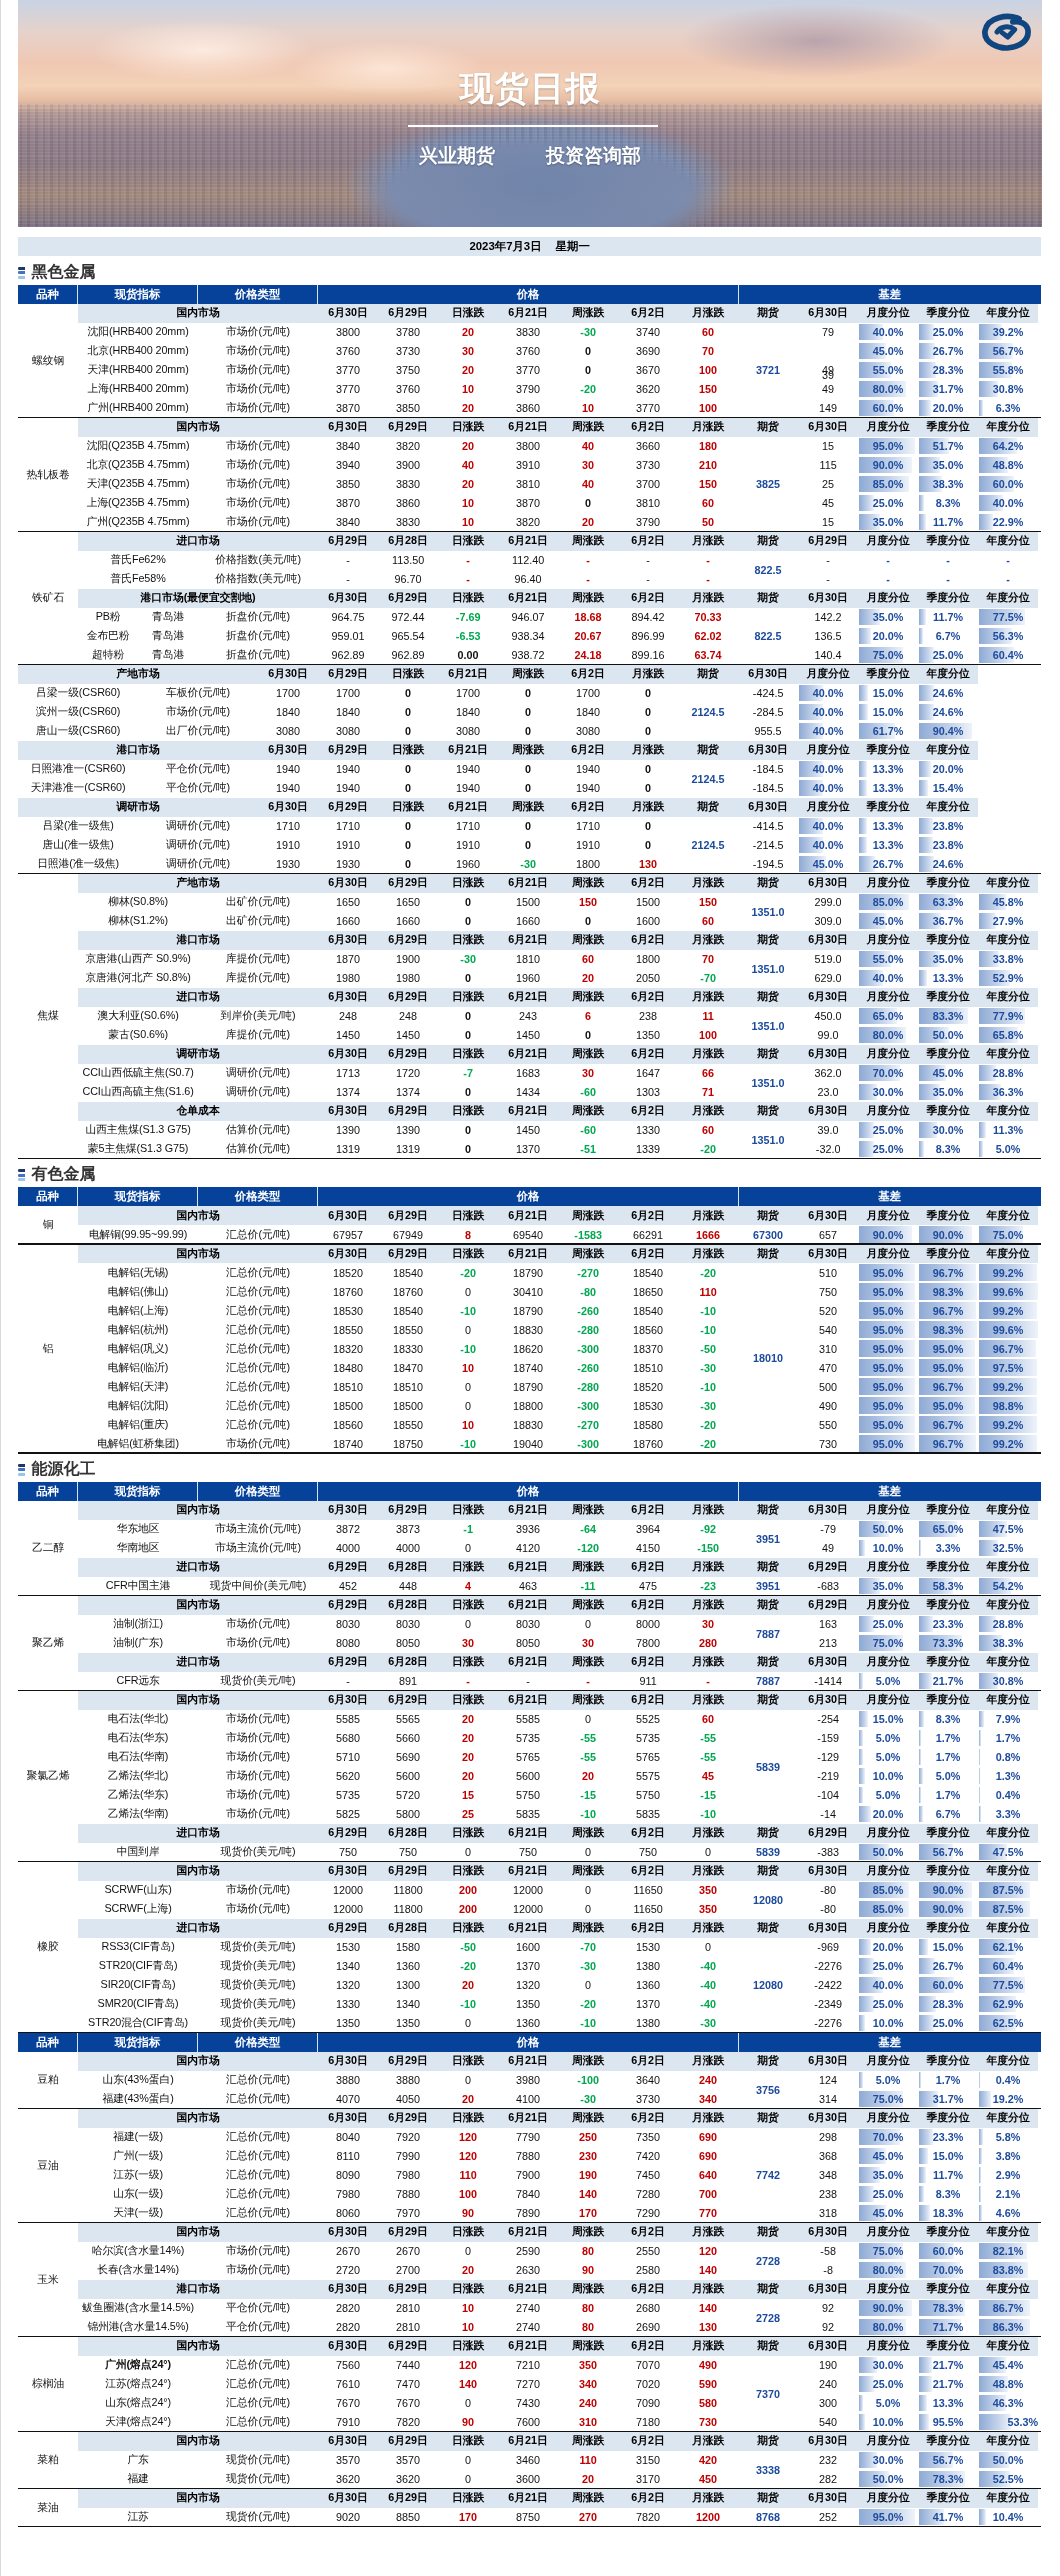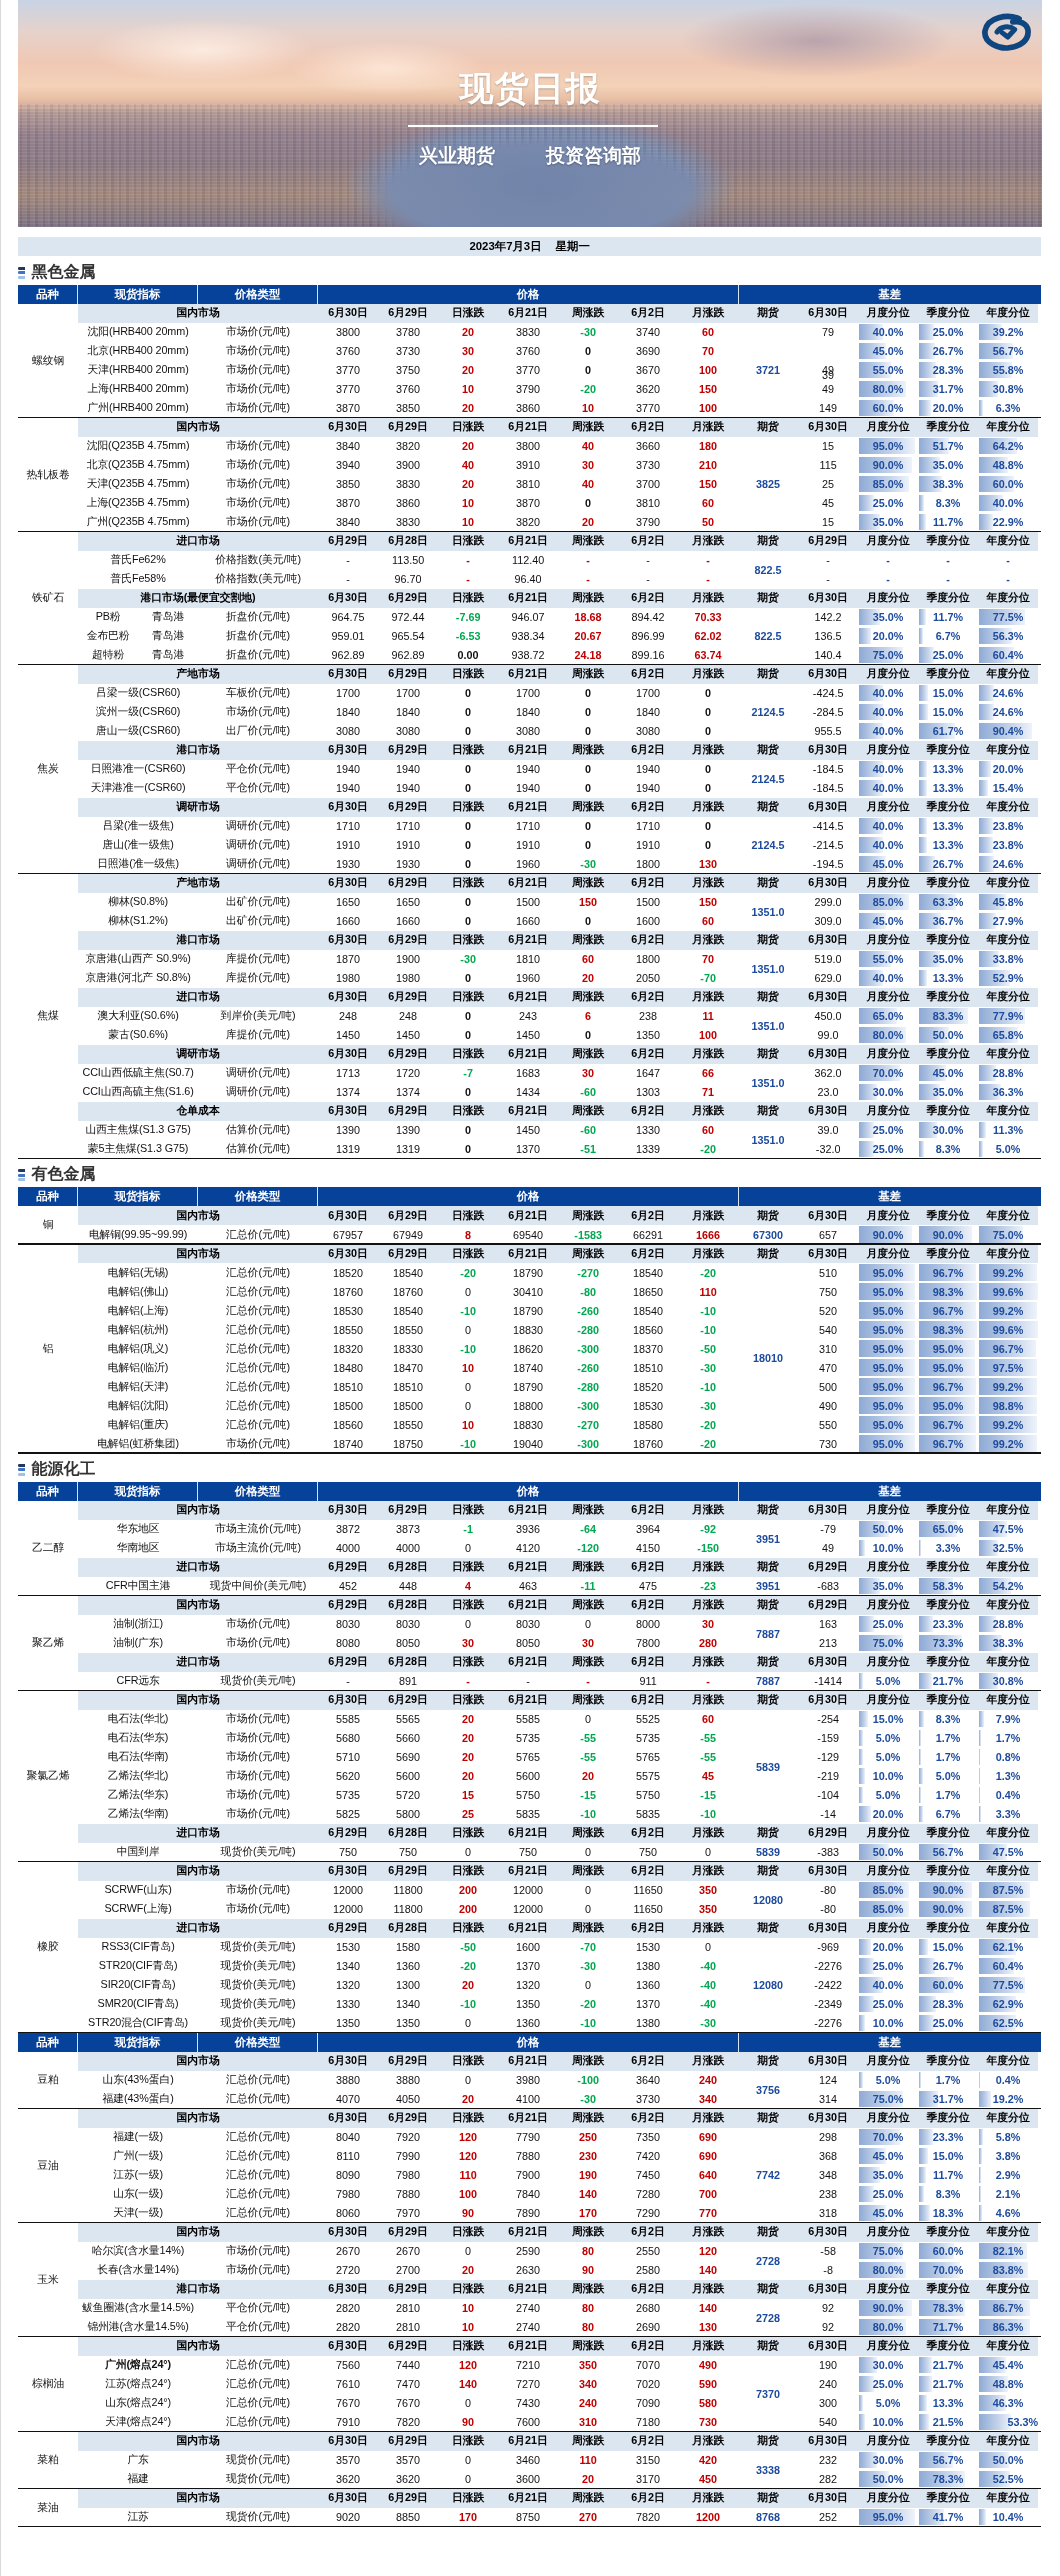--- a/index.html
+++ b/index.html
@@ -539,21 +539,20 @@
                 </div>
                 <div class="cell pct" style="grid-area: 4 / 14;">
                   <div class="bar" style="width: 35px;"></div>
                   <span class="txt">60.4%</span>
                 </div>
                 <div class="cell fut" style="grid-area: 2 / 10 / span 3;">822.5</div>
               </div>
             </div>
           </div>
           <div class="group">
-            <div class="variety">焦炭</div>
             <div class="blocks">
               <div class="block">
                 <div class="sub" style="grid-area: 1 / 1 / auto / span 2;">产地市场</div>
                 <div class="sub" style="grid-area: 1 / 3;">6月30日</div>
                 <div class="sub" style="grid-area: 1 / 4;">6月29日</div>
                 <div class="sub" style="grid-area: 1 / 5;">日涨跌</div>
                 <div class="sub" style="grid-area: 1 / 6;">6月21日</div>
                 <div class="sub" style="grid-area: 1 / 7;">周涨跌</div>
                 <div class="sub" style="grid-area: 1 / 8;">6月2日</div>
                 <div class="sub" style="grid-area: 1 / 9;">月涨跌</div>
@@ -2541,21 +2540,21 @@
                 <div class="cell chg up" style="grid-area: 5 / 7;">310</div>
                 <div class="cell price" style="grid-area: 5 / 8;">7180</div>
                 <div class="cell chg up" style="grid-area: 5 / 9;">730</div>
                 <div class="cell basis" style="grid-area: 5 / 11;">540</div>
                 <div class="cell pct" style="grid-area: 5 / 12;">
                   <div class="bar" style="width: 5.7px;"></div>
                   <span class="txt">10.0%</span>
                 </div>
                 <div class="cell pct" style="grid-area: 5 / 13;">
                   <div class="bar" style="width: 10px;"></div>
-                  <span class="txt">21.5%</span>
+                  <span class="txt">95.5%</span>
                 </div>
                 <div class="cell pct" style="grid-area: 5 / 14; justify-content: flex-end;">
                   <div class="bar" style="width: 32px;"></div>
                   <span class="txt">53.3%</span>
                 </div>
                 <div class="cell fut" style="grid-area: 2 / 10 / span 4;">7370</div>
               </div>
             </div>
           </div>
           <div class="group">

